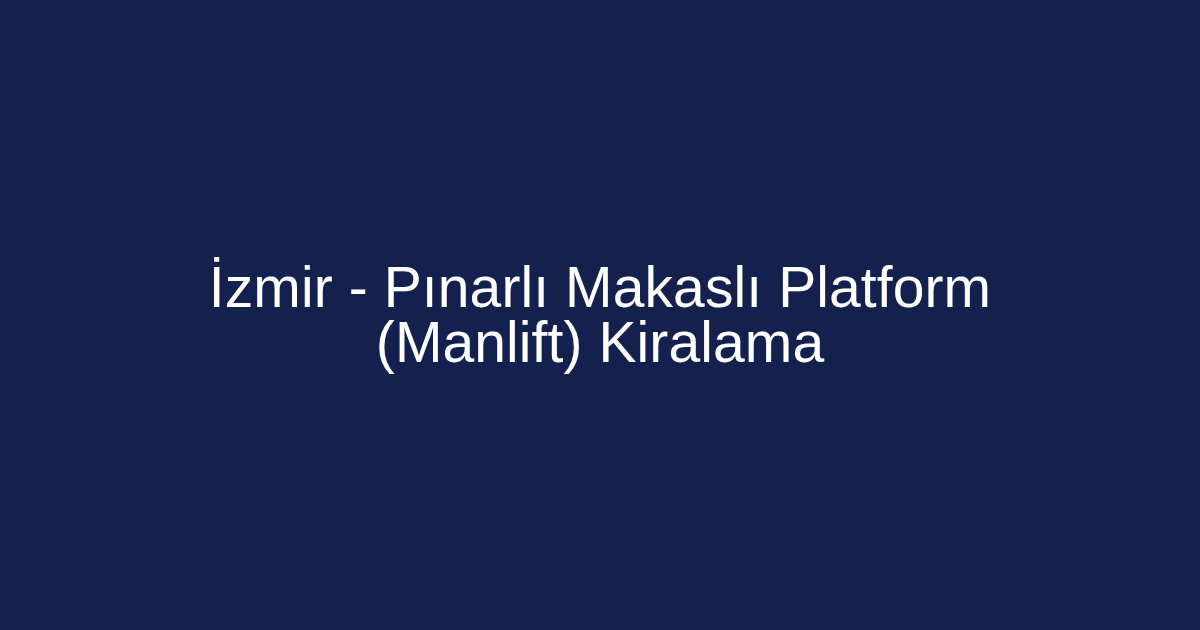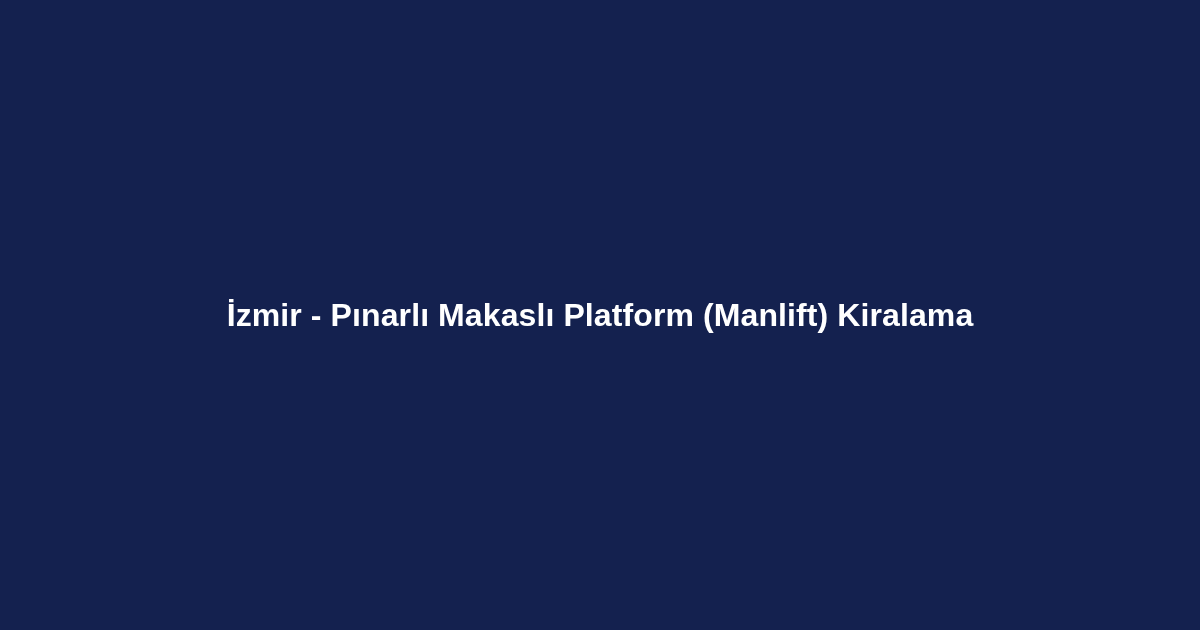--- a/index.html
+++ b/index.html
@@ -26,22 +26,22 @@
     justify-content: center;
     padding: 0 90px;
   }
 
   #card-title {
     margin: 0;
     width: 800px;
     text-align: center;
     color: #ffffff;
     font-family: "Liberation Sans", sans-serif;
-    font-weight: bold;
-    font-size: 32px;
+    font-weight: normal;
+    font-size: 57px;
     line-height: 55px;
     letter-spacing: 0.1px;
     word-wrap: break-word;
     -webkit-font-smoothing: antialiased;
   }
 </style>
 </head>
 <body>
 
 <div id="og-card">

